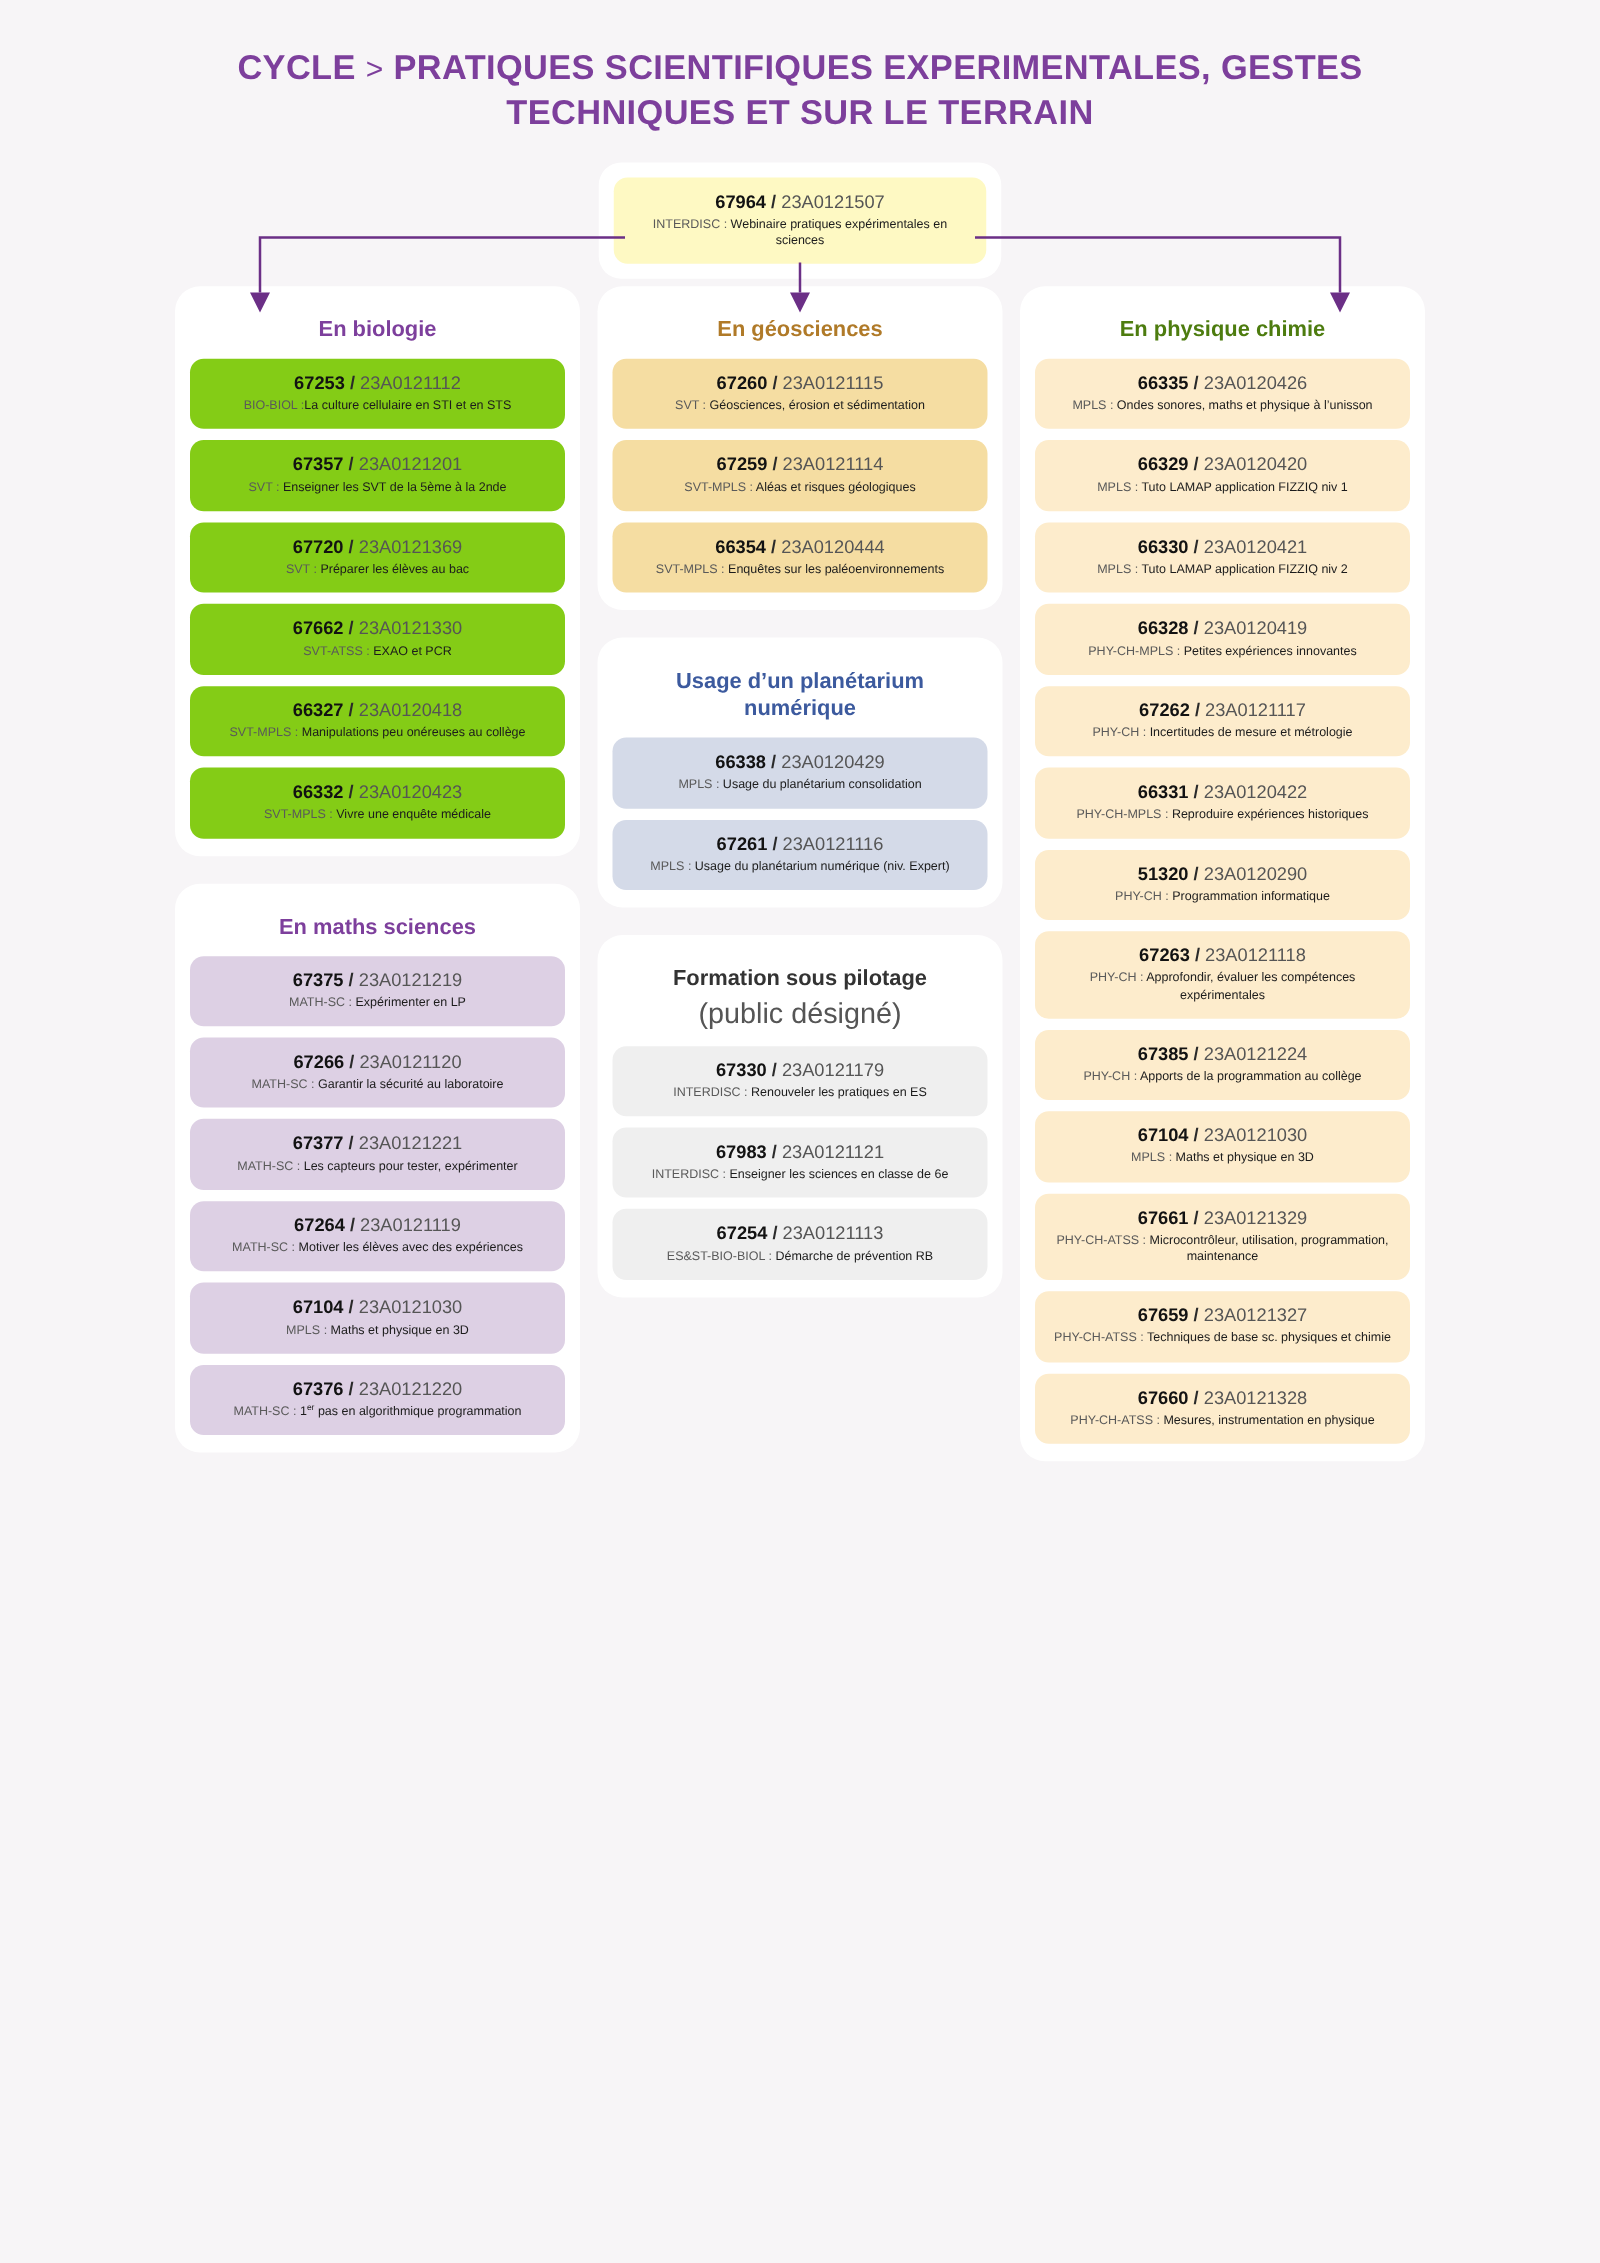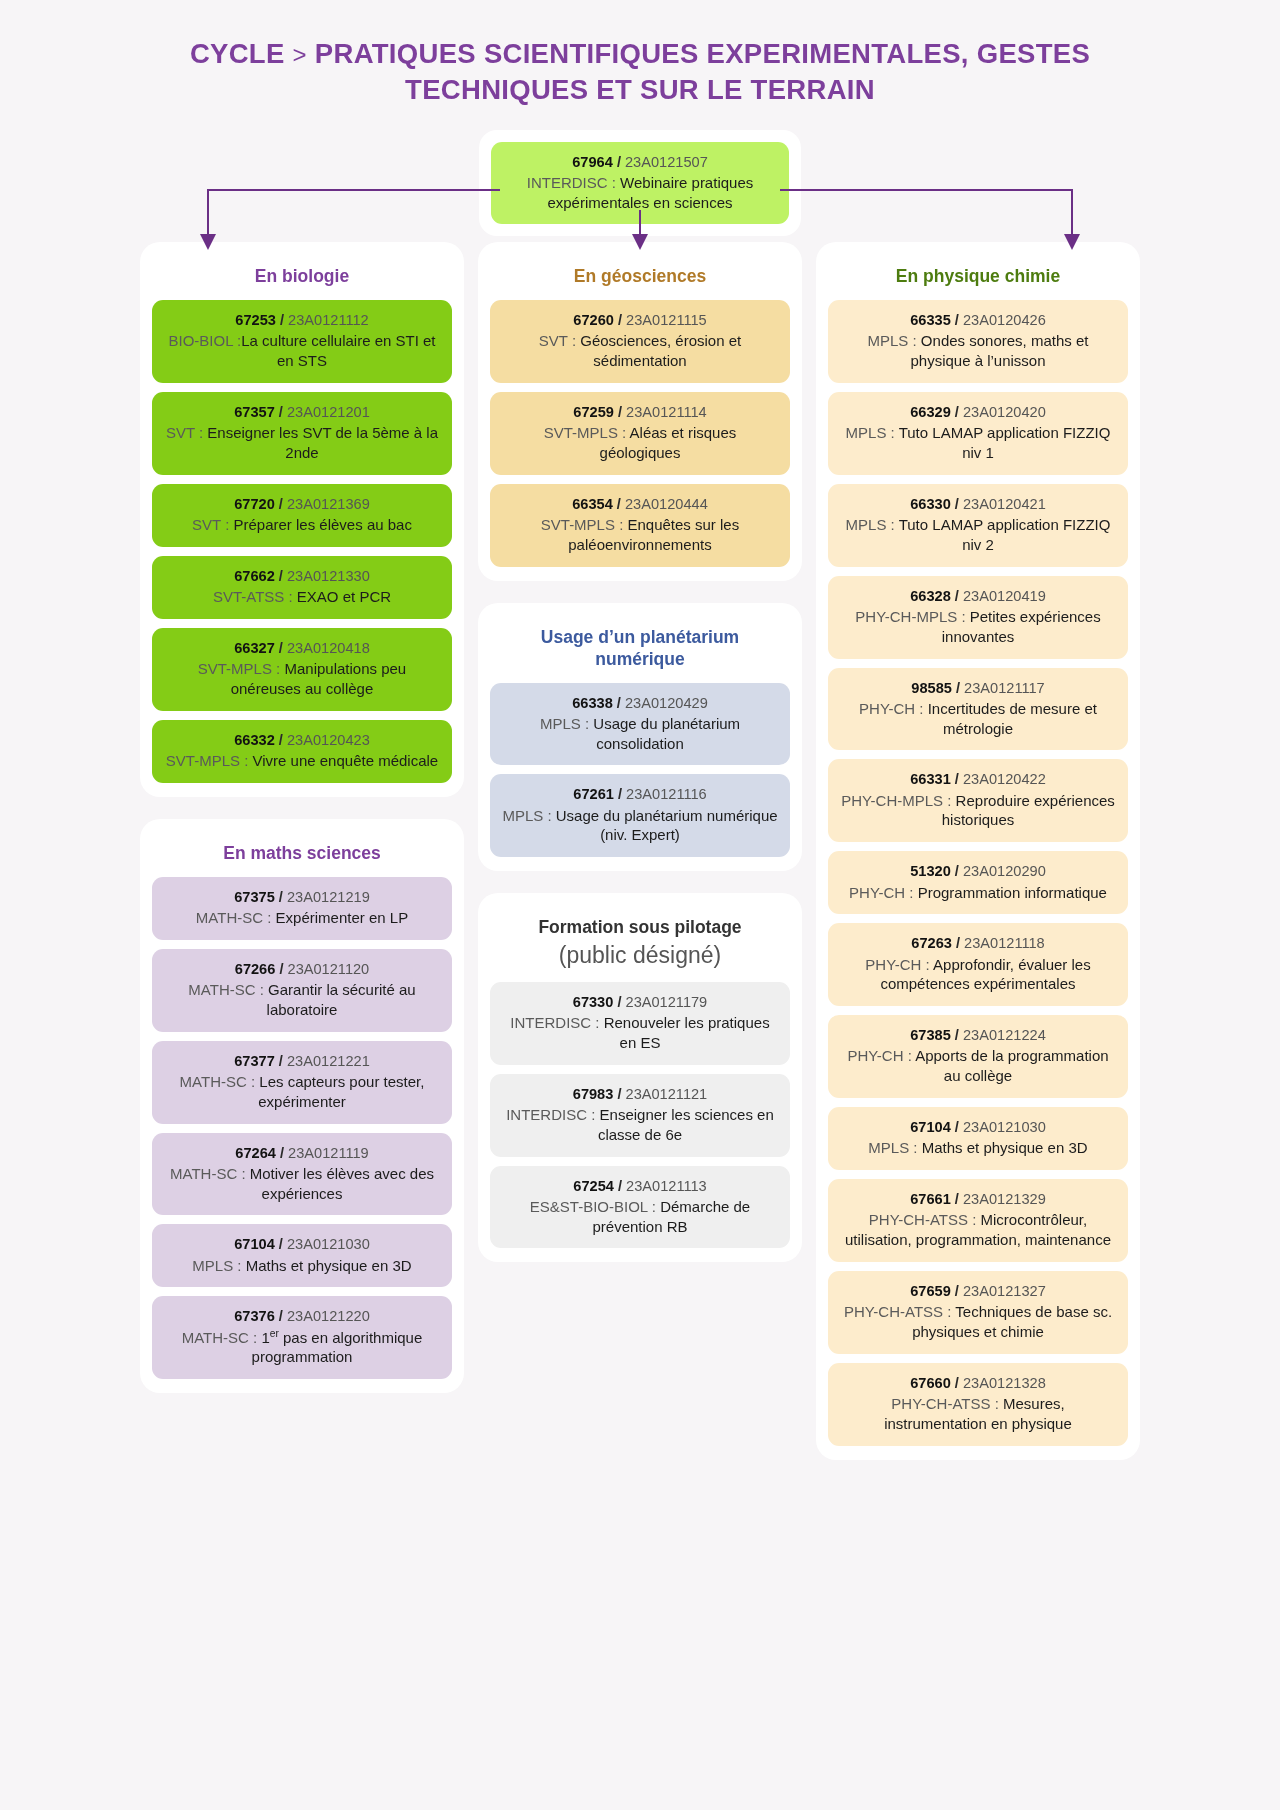--- a/index.html
+++ b/index.html
@@ -35,21 +35,21 @@
     margin-top: 12px;
     position: relative;
   }
   .root-shell {
     background: #ffffff;
     border-radius: 18px;
     padding: 12px;
     width: 322px;
   }
   .root-card {
-    background: #bef264;
+    background: #fef9c3;
     border-radius: 13px;
     padding: 12px 14px 14px 14px;
     text-align: center;
   }
 
   
   .connector {
     position: absolute;
     left: 0;
     top: 0;
@@ -95,21 +95,21 @@
     text-align: center;
     margin-bottom: 9px;
     line-height: 1.32;
   }
   .card:last-child { margin-bottom: 0; }
 
   .code { font-size: 14.6px; }
   .code .num { font-weight: bold; color: #121212; }
   .code .sep { color: #2a2a2a; font-weight: bold; }
   .code .ref { color: #555; }
-  .desc { font-size: 15px; color: #1c1c1c; margin-top: 1px; }
+  .desc { font-size: 10px; color: #1c1c1c; margin-top: 1px; }
   .desc .disc { color: #5a5a5a; }
 
   
   .t-purple .group-title { color: #7d3f9c; }
   .t-purple-light .card { background: #84cc16; }
   .t-purple-strong .card { background: #ddd0e4; }
   .t-purple-strong .group-title { color: #7d3f9c; }
 
   .t-gold .group-title { color: #b07a28; }
   .t-gold .card { background: #f5dda2; }
@@ -292,21 +292,21 @@
             </div>
             <div class="card">
               <div class="code"><span class="num">66330</span><span class="sep"> / </span><span class="ref">23A0120421</span></div>
               <div class="desc"><span class="disc">MPLS :</span><span> Tuto LAMAP application FIZZIQ  niv 2</span></div>
             </div>
             <div class="card">
               <div class="code"><span class="num">66328</span><span class="sep"> / </span><span class="ref">23A0120419</span></div>
               <div class="desc"><span class="disc">PHY-CH-MPLS :</span><span> Petites expériences innovantes</span></div>
             </div>
             <div class="card">
-              <div class="code"><span class="num">98585</span><span class="sep"> / </span><span class="ref">23A0121117</span></div>
+              <div class="code"><span class="num">67262</span><span class="sep"> / </span><span class="ref">23A0121117</span></div>
               <div class="desc"><span class="disc">PHY-CH :</span><span> Incertitudes de mesure et métrologie</span></div>
             </div>
             <div class="card">
               <div class="code"><span class="num">66331</span><span class="sep"> / </span><span class="ref">23A0120422</span></div>
               <div class="desc"><span class="disc">PHY-CH-MPLS : </span><span> Reproduire expériences historiques</span></div>
             </div>
             <div class="card">
               <div class="code"><span class="num">51320</span><span class="sep"> / </span><span class="ref">23A0120290</span></div>
               <div class="desc"><span class="disc">PHY-CH :</span><span> Programmation informatique</span></div>
             </div>

